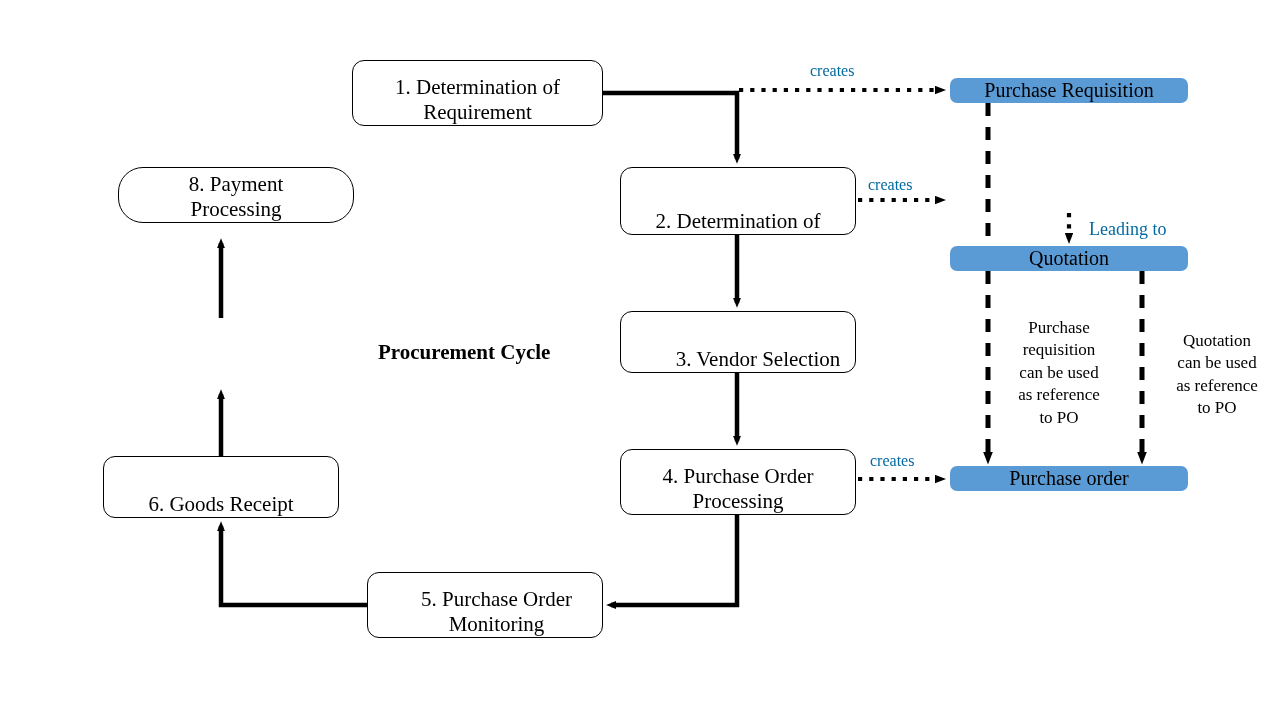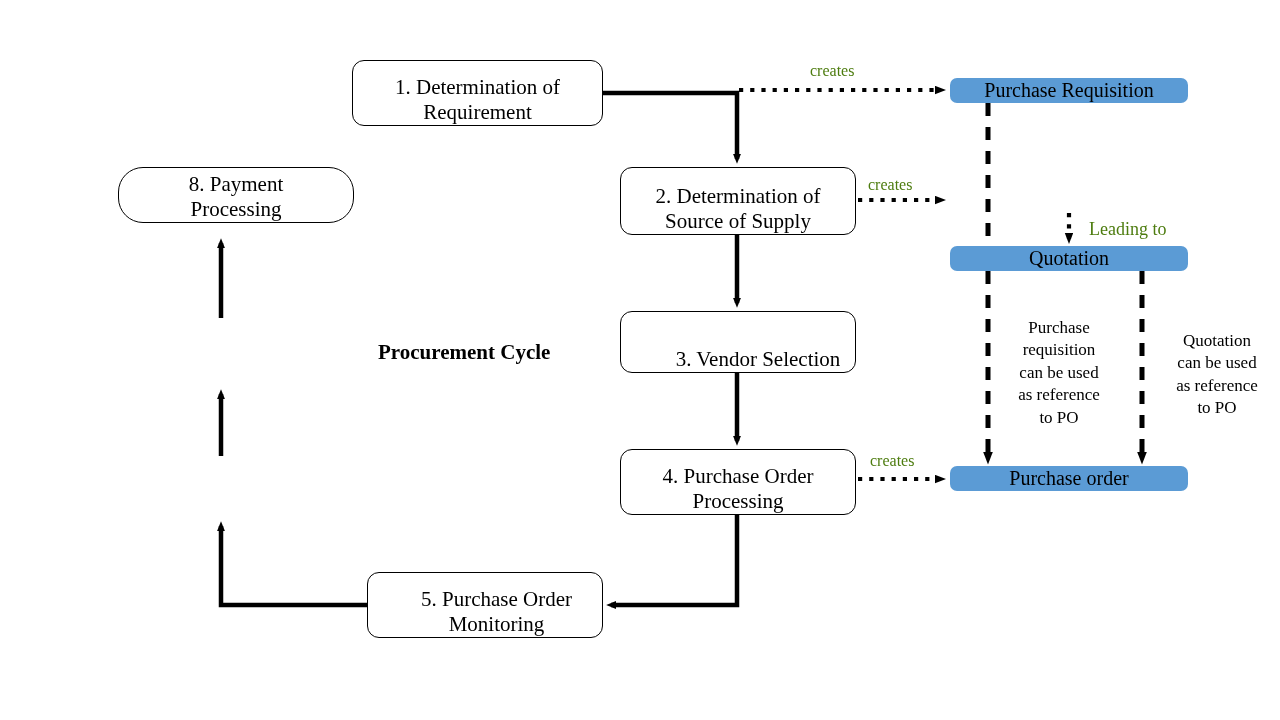--- a/index.html
+++ b/index.html
@@ -42,21 +42,21 @@
   .doc-node {
     border-radius: 7px;
     background: #5b9bd5;
     color: #000000;
     font-size: 20px;
     z-index: 5;
   }
   .edge-label {
     position: absolute;
     font-size: 16px;
-    color: #4d7c0f;
+    color: #0369a1;
     white-space: nowrap;
     text-align: center;
   }
   .note-text {
     position: absolute;
     font-size: 17px;
     color: #000000;
     text-align: center;
     line-height: 1.32;
   }
@@ -133,21 +133,20 @@
   <div class="node process-node" style="left:352px; top:60px; width:251px; height:66px;">
     <div>
       <div>1. Determination of</div>
       <div>Requirement</div>
     </div>
   </div>
 
   <div class="node process-node" style="left:620px; top:167px; width:236px; height:68px;">
     <div>
       <div>2. Determination of</div>
-      <div>Source of Supply</div>
     </div>
   </div>
 
   <div class="node process-node" style="left:620px; top:311px; width:236px; height:62px;padding-left:40px;">
     <div>
       <div>3. Vendor Selection</div>
     </div>
   </div>
 
   <div class="node process-node" style="left:620px; top:449px; width:236px; height:66px;">
@@ -157,20 +156,25 @@
     </div>
   </div>
 
   <div class="node process-node" style="left:367px; top:572px; width:236px; height:66px;padding-left:23px;">
     <div>
       <div>5. Purchase Order</div>
       <div>Monitoring</div>
     </div>
   </div>
 
+  <div class="node process-node" style="left:103px; top:456px; width:236px; height:62px;">
+    <div>
+      <div>6. Goods Receipt</div>
+    </div>
+  </div>
 
 
   <div class="node process-node" style="left:118px; top:167px; width:236px; height:56px;border-radius:25px;">
     <div>
       <div>8. Payment</div>
       <div>Processing</div>
     </div>
   </div>
 
   <div class="node doc-node" style="left:950px; top:78px; width:238px; height:25px;">

